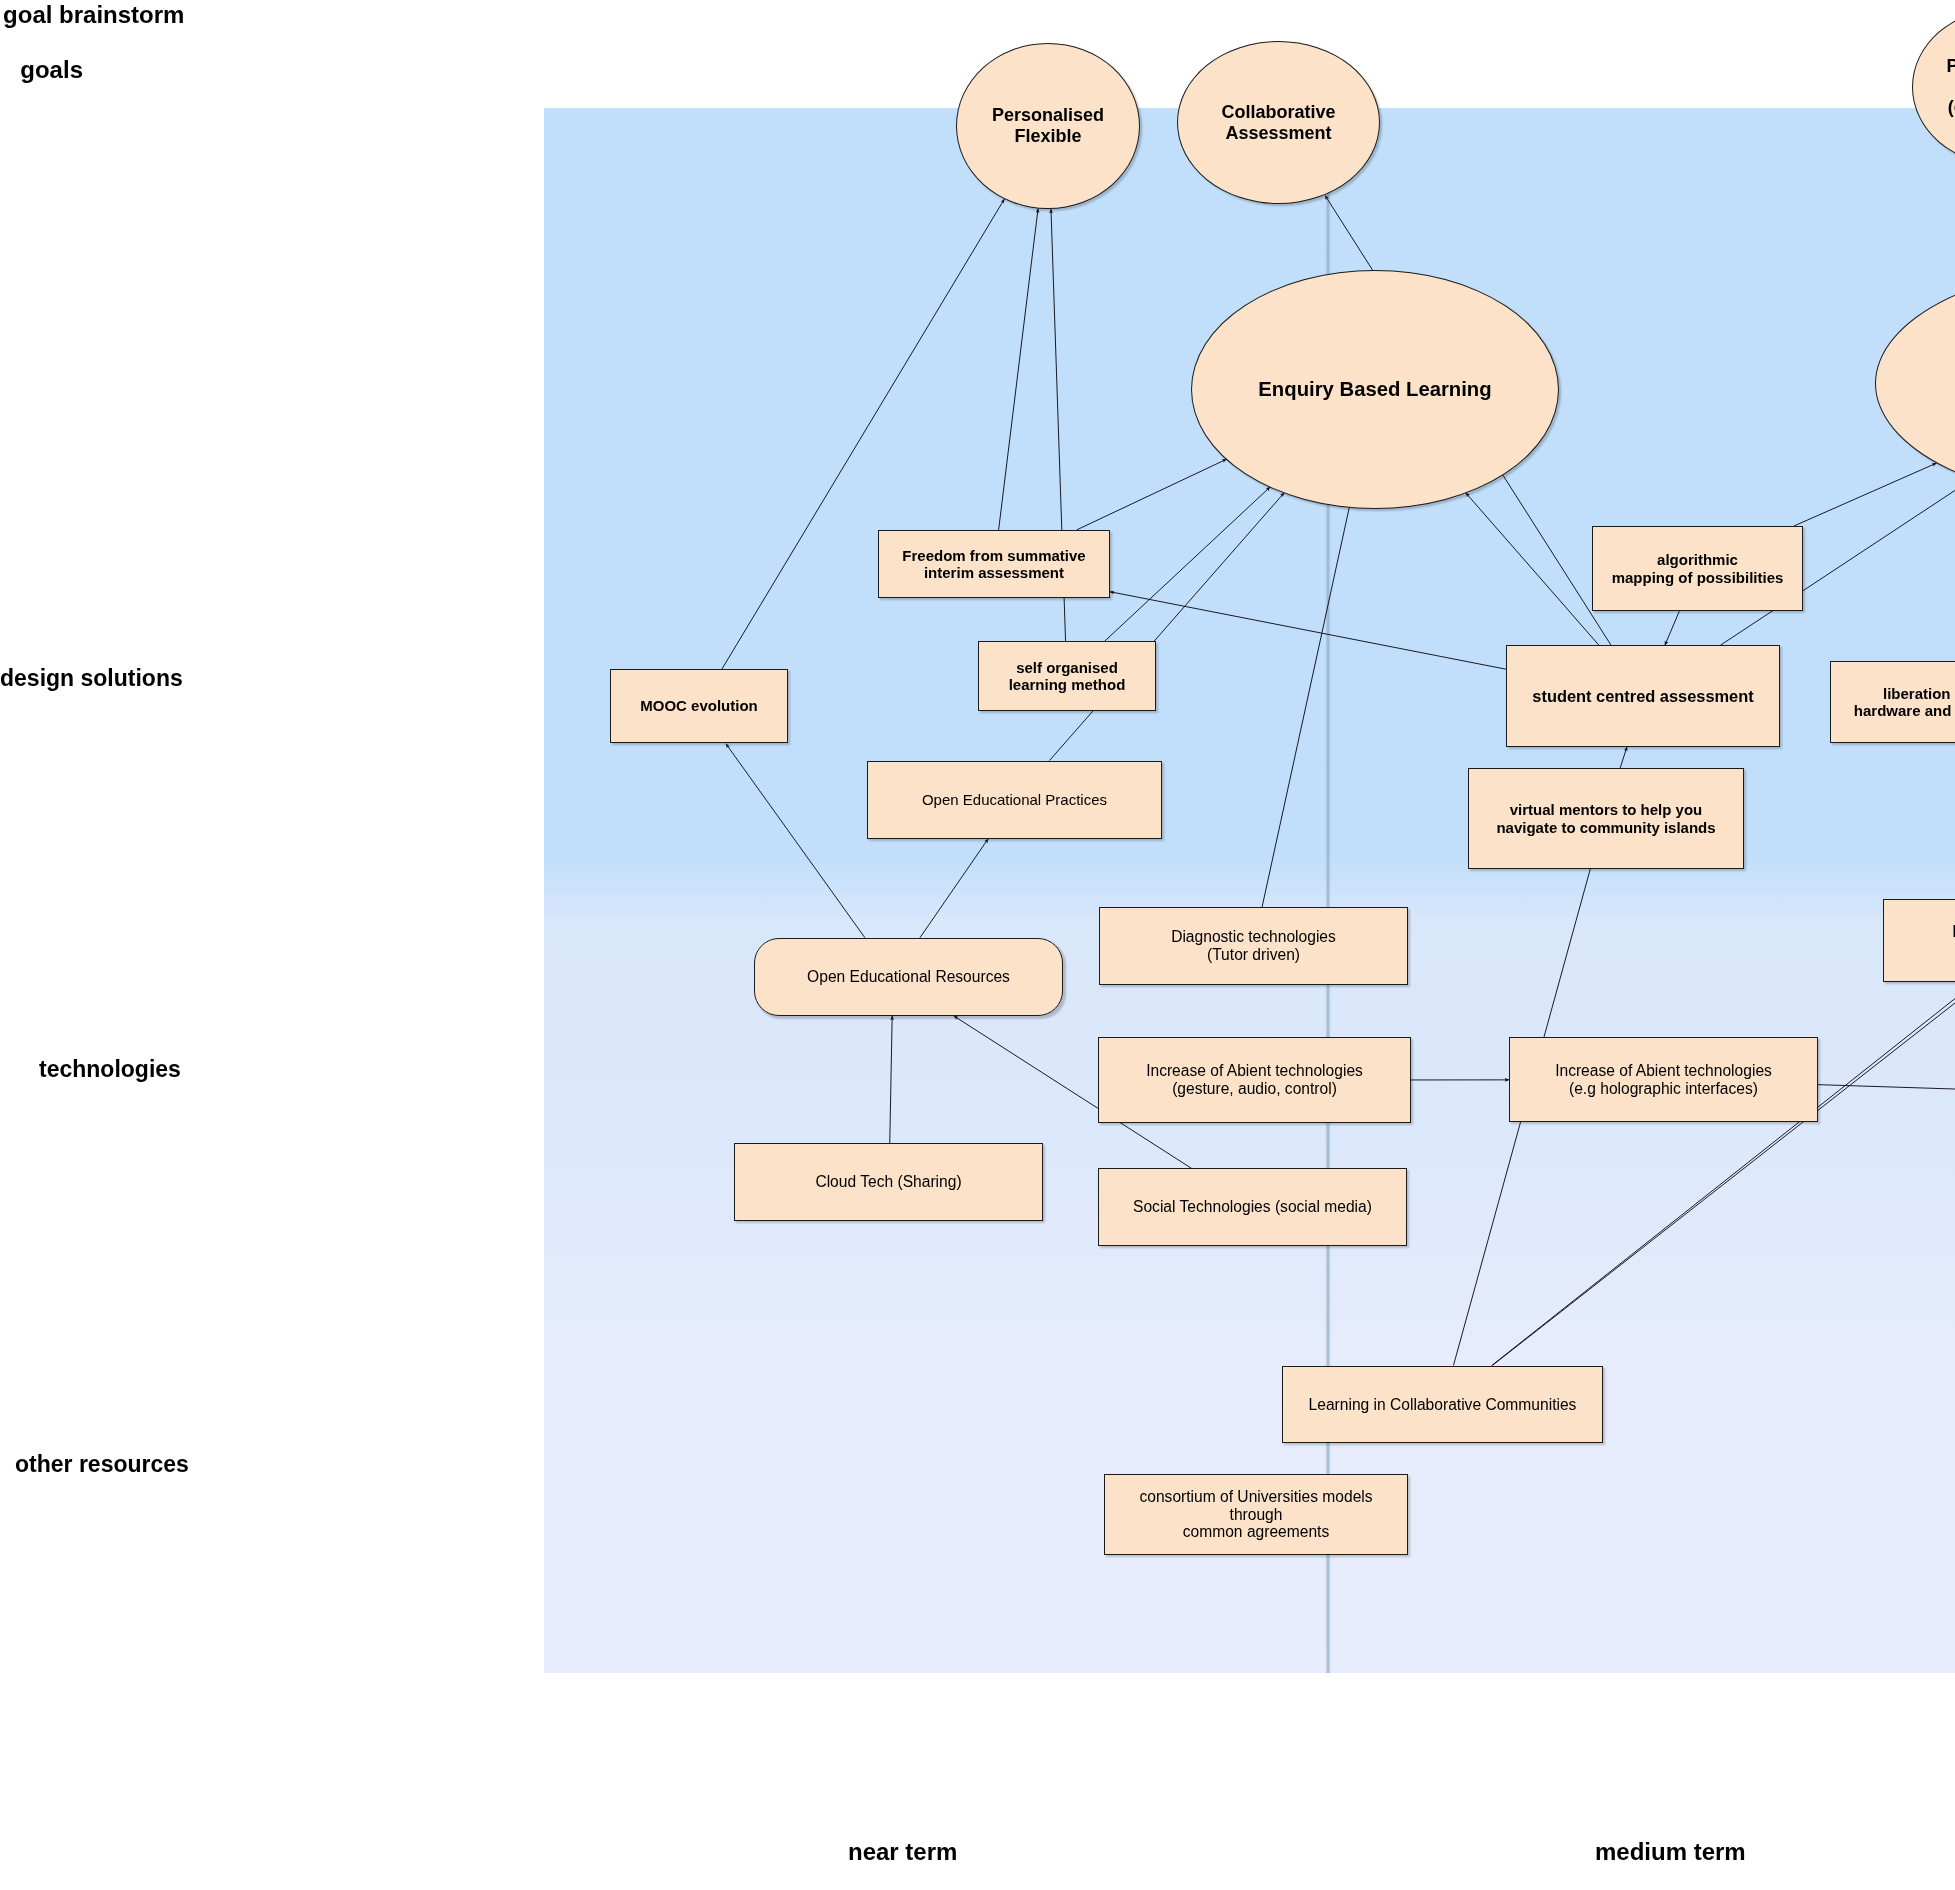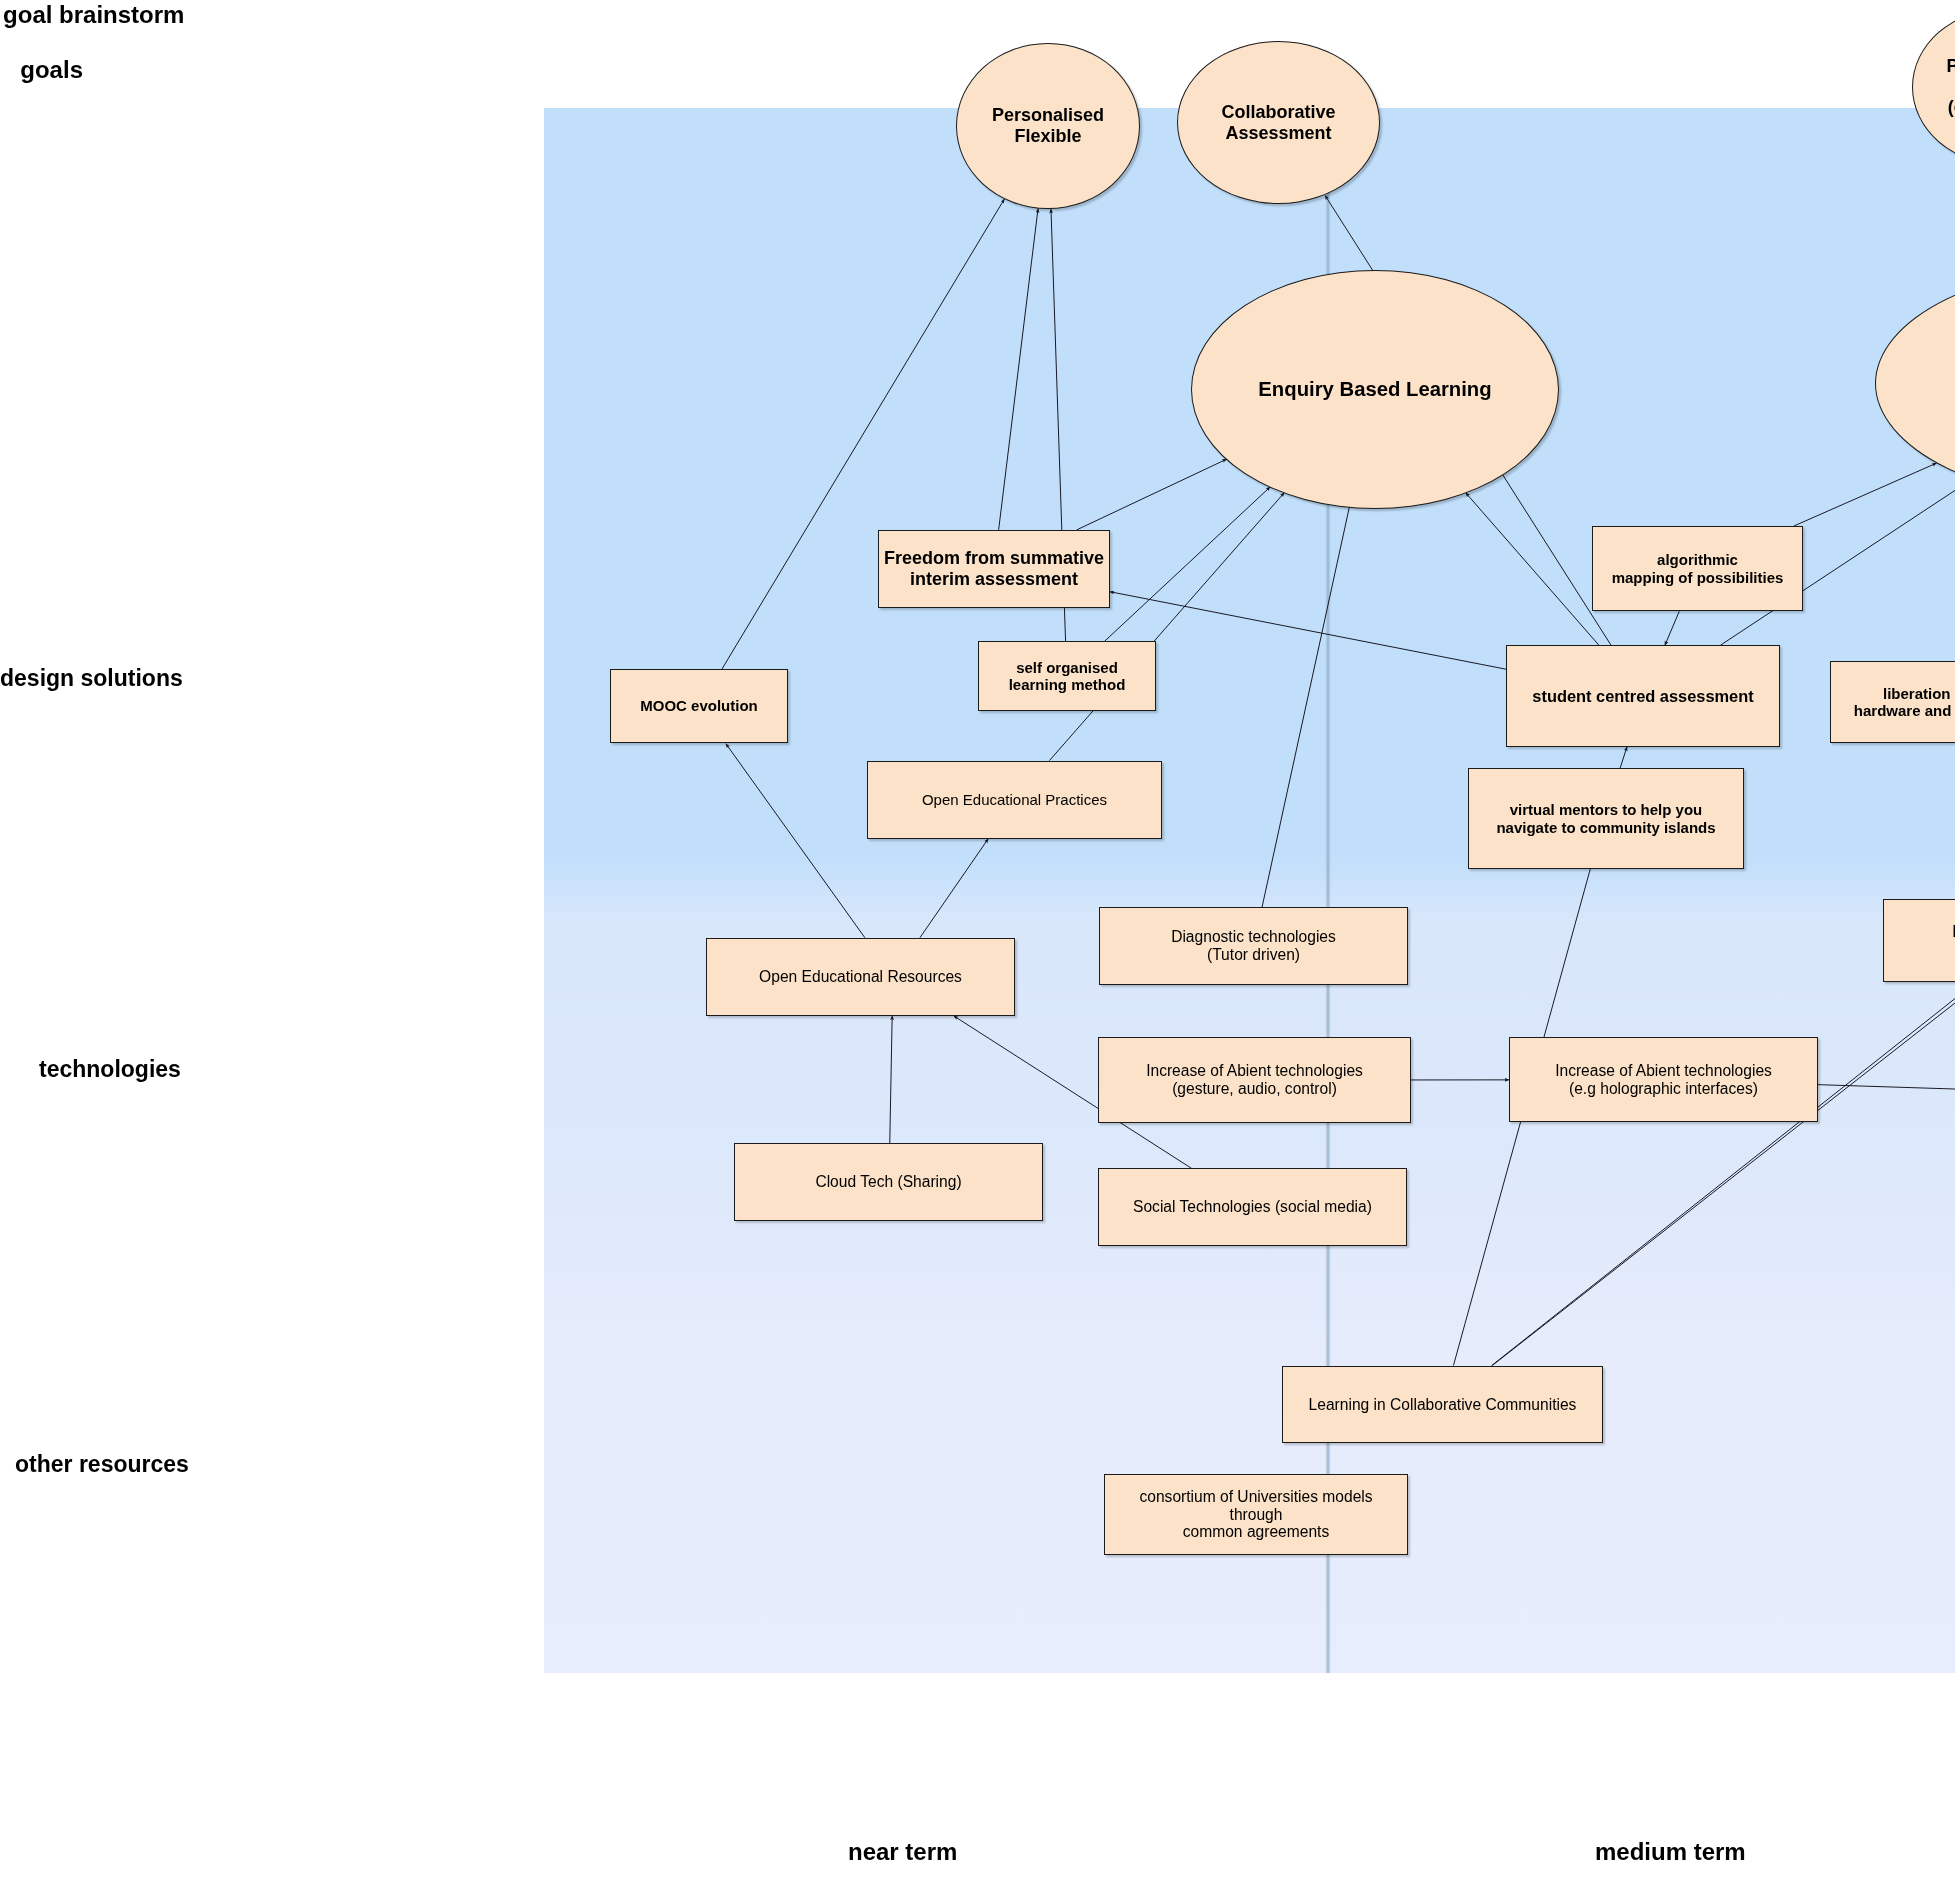--- a/index.html
+++ b/index.html
@@ -92,21 +92,21 @@
       <div class="node ellipse" style="left: 1177px; top: 41px; width: 203px; height: 163px; font-size: 18px;">
         <span>Collaborative Assessment</span>
       </div>
       <div class="node ellipse" style="left: 1912px; top: 8.6px; width: 181px; height: 156px; font-size: 18px;">
         <span>Personalised Flexible<br>(evolution A)</span>
       </div>
       <div class="node ellipse" style="left: 1191px; top: 270px; width: 368px; height: 239px; font-size: 20.3px;">
         <span>Enquiry Based Learning</span>
       </div>
       <div class="node ellipse" style="left: 1875px; top: 264px; width: 483px; height: 239px; font-size: 20.3px;"></div>
-      <div class="node rect bold" style="left: 878px; top: 530px; width: 232px; height: 78px; font-size: 18px; font-weight: bold;">
+      <div class="node rect bold" style="left: 878px; top: 530px; width: 232px; height: 68px; font-size: 15px; font-weight: bold;">
         <span>Freedom from summative<br>interim assessment</span>
       </div>
       <div class="node rect bold" style="left: 978px; top: 641px; width: 178px; height: 70px; font-size: 15px; font-weight: bold;">
         <span>self organised<br>learning method</span>
       </div>
       <div class="node rect bold" style="left: 610px; top: 669px; width: 178px; height: 74px; font-size: 15px; font-weight: bold;">
         <span>MOOC evolution</span>
       </div>
       <div class="node rect" style="left: 867px; top: 761px; width: 295px; height: 78px; font-size: 15px;">
         <span>Open Educational Practices</span>
@@ -119,21 +119,21 @@
       </div>
       <div class="node rect bold" style="left: 1830px; top: 661px; width: 211px; height: 82px; font-size: 15px; font-weight: bold;">
         <span>liberation from<br>hardware and software</span>
       </div>
       <div class="node rect bold" style="left: 1468px; top: 768px; width: 276px; height: 101px; font-size: 15px; font-weight: bold;">
         <span>virtual mentors to help you<br>navigate to community islands</span>
       </div>
       <div class="node rect" style="left: 1099px; top: 907px; width: 309px; height: 78px; font-size: 15.6px;">
         <span>Diagnostic technologies<br>(Tutor driven)</span>
       </div>
-      <div class="node rect" style="left: 706px; top: 938px; width: 309px; height: 78px; font-size: 15.6px;">
+      <div class="node rect" style="left: 754px; top: 938px; width: 309px; height: 78px; font-size: 15.6px; border-radius: 25px;">
         <span>Open Educational Resources</span>
       </div>
       <div class="node rect" style="left: 1883px; top: 899px; width: 303px; height: 83px; font-size: 15.6px;">
         <span>Diagnostic technologies<br>(AI type)</span>
       </div>
       <div class="node rect" style="left: 1098px; top: 1037px; width: 313px; height: 86px; font-size: 15.6px;">
         <span>Increase of Abient technologies<br>(gesture, audio, control)</span>
       </div>
       <div class="node rect" style="left: 1509px; top: 1037px; width: 309px; height: 85px; font-size: 15.6px;">
         <span>Increase of Abient technologies<br>(e.g holographic interfaces)</span>

